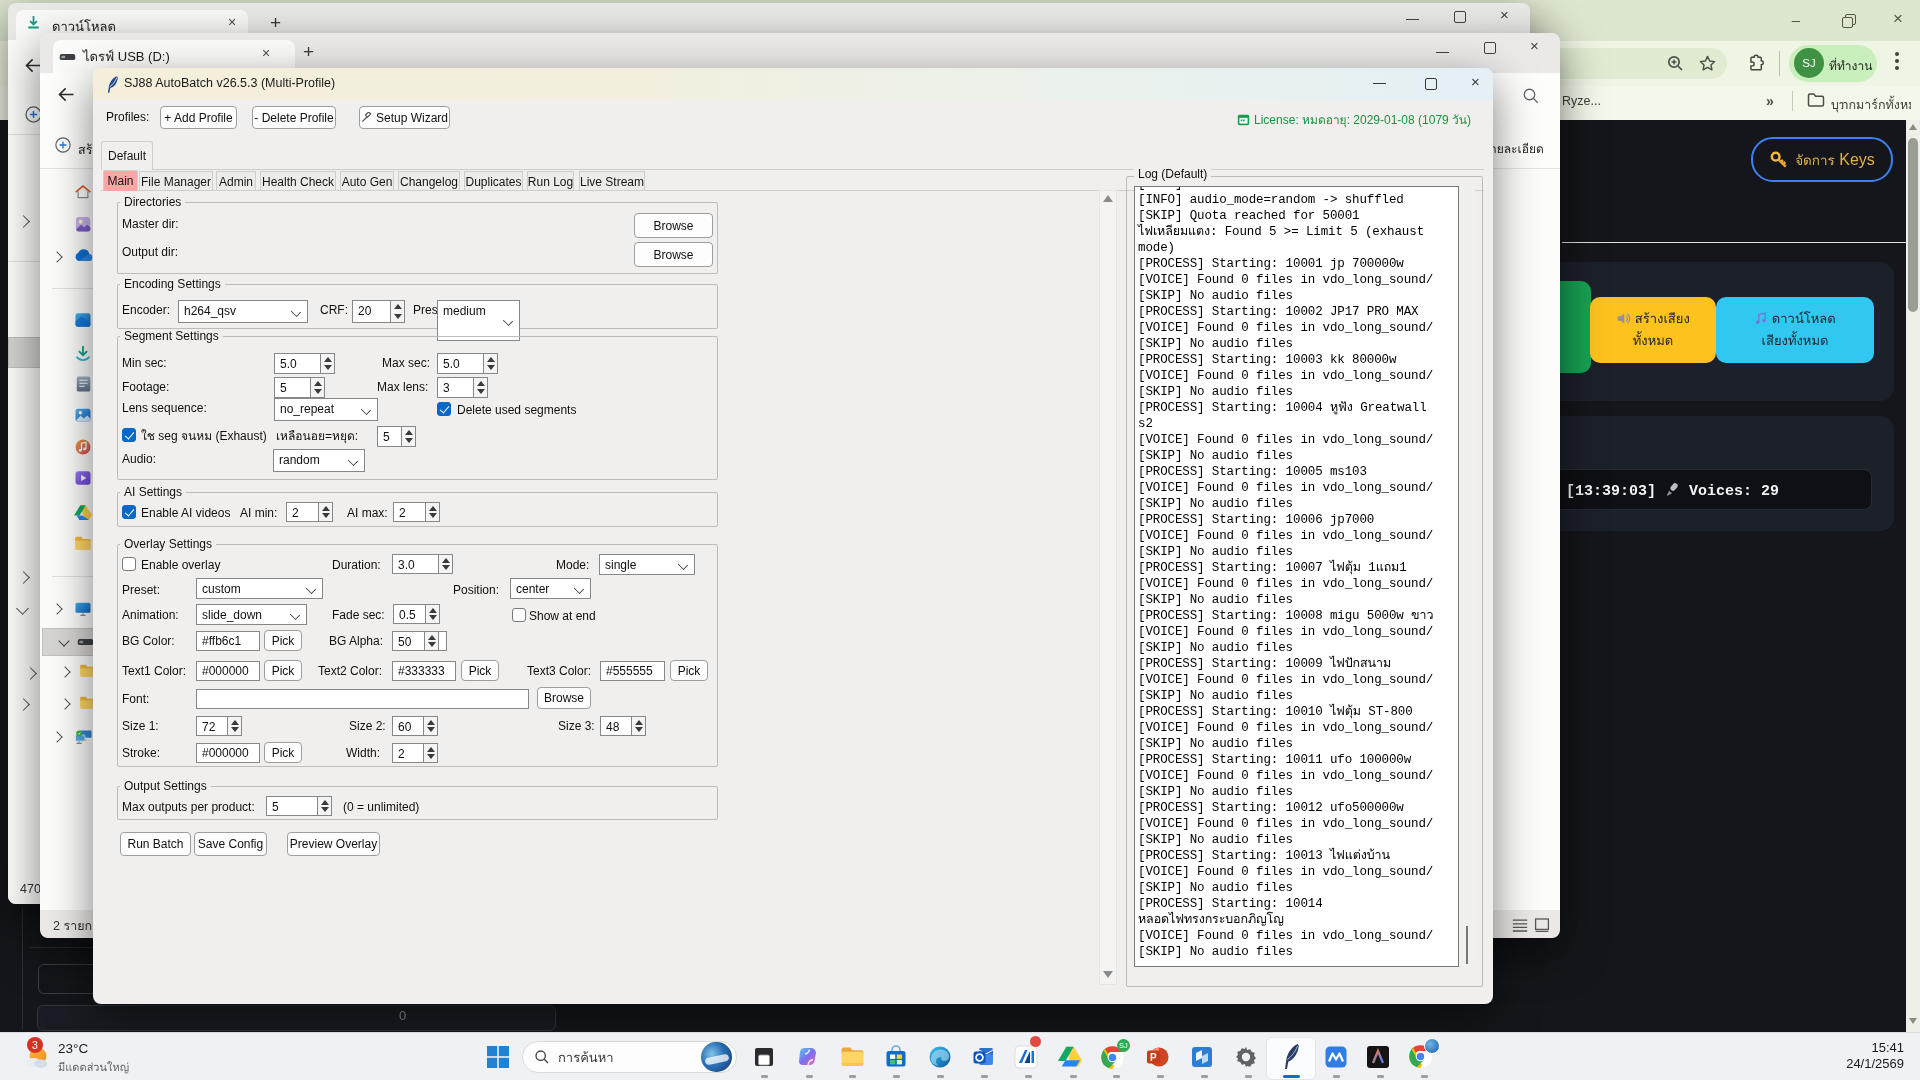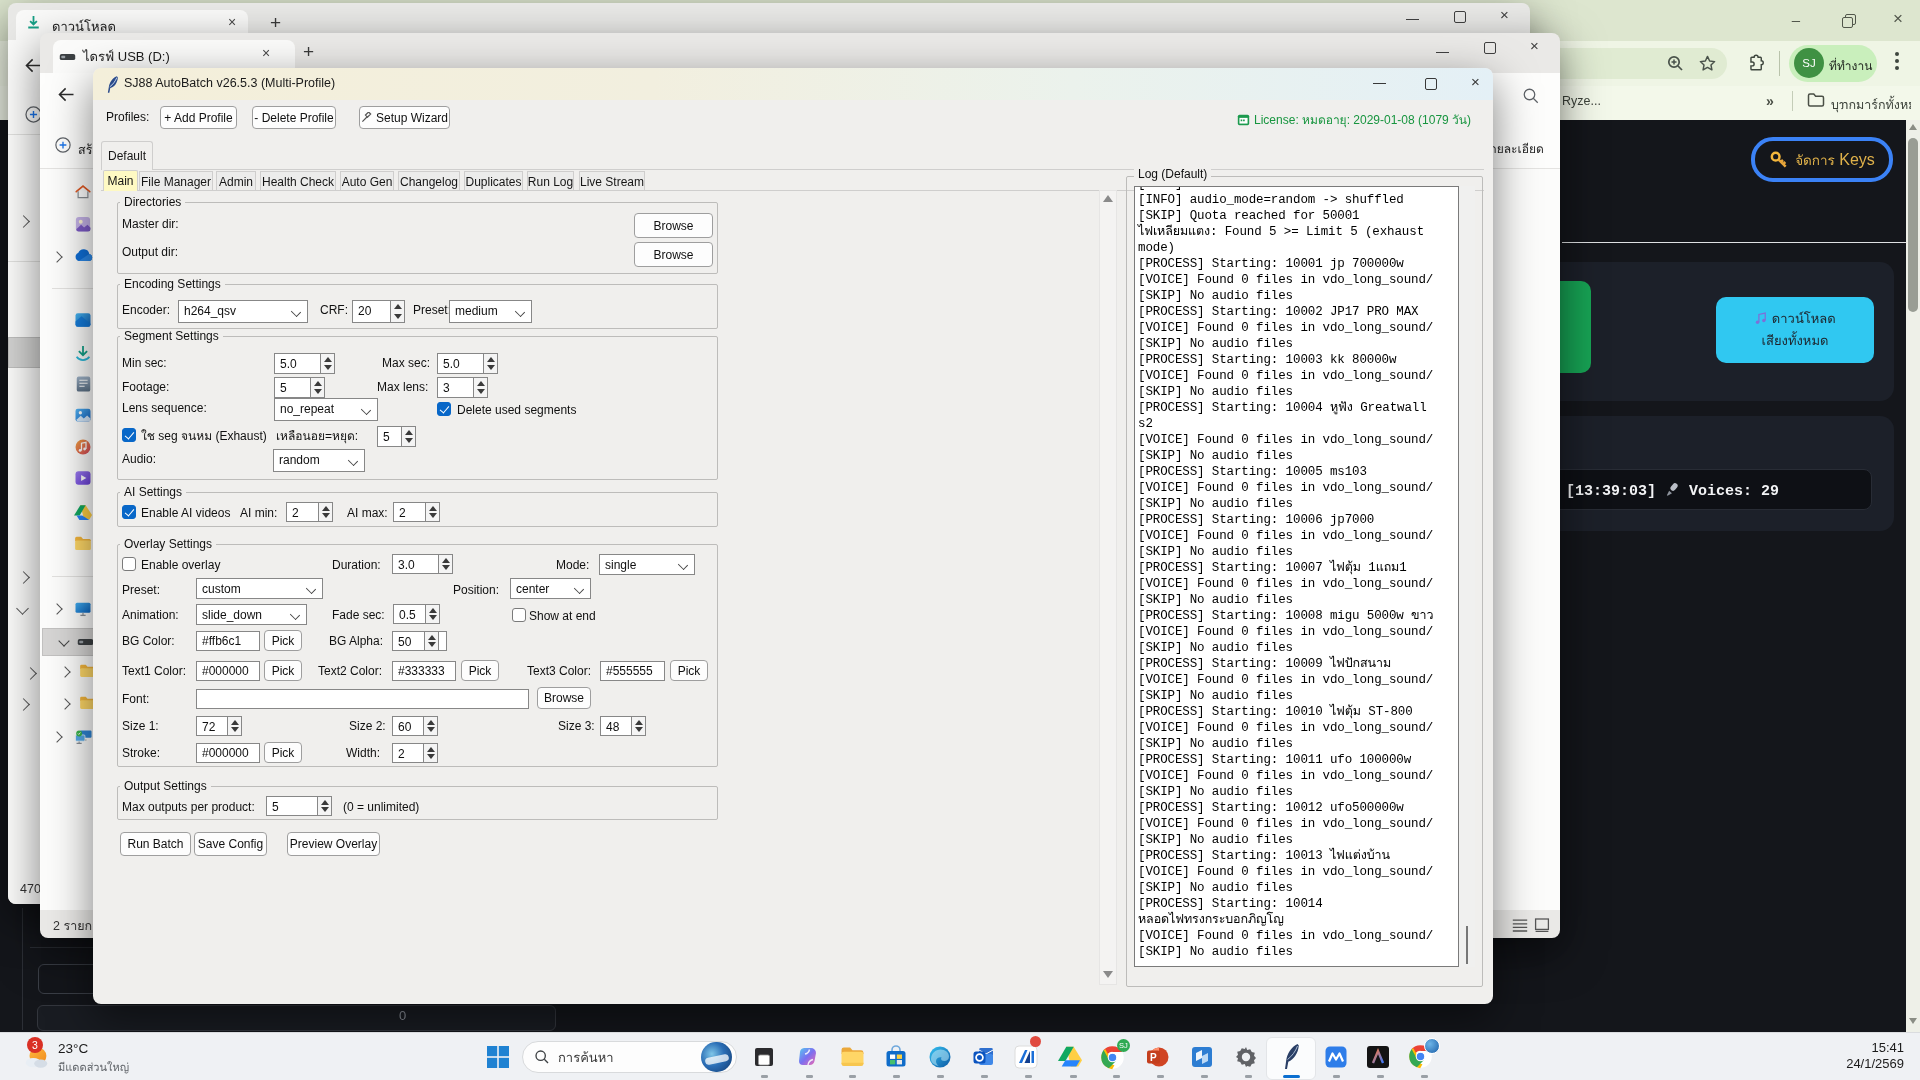--- a/index.html
+++ b/index.html
@@ -22,21 +22,21 @@
   .sa i.u{top:3px;border-bottom:5px solid #3a3a3a}
   .sa i.d{bottom:3px;border-top:5px solid #3a3a3a}
   .gframe{position:absolute;border:1px solid #bdbcba;border-radius:2px}
   .glabel{position:absolute;font-size:12px;color:#101010;background:#f0efed;padding:0 4px;white-space:nowrap}
   .cb{position:absolute;width:14px;height:14px;box-sizing:border-box;border:1px solid #7a7a7a;border-radius:3px;background:#fff}
   .cb.on{background:#0867c8;border-color:#0867c8}
   .cb.on:after{content:"";position:absolute;left:4px;top:1px;width:4px;height:8px;
     border-right:1.8px solid #fff;border-bottom:1.8px solid #fff;transform:rotate(40deg)}
   .tab{position:absolute;box-sizing:border-box;border:1px solid #cfcecd;border-bottom:none;
     background:#ececeb;font-size:12px;color:#161616;display:flex;align-items:center;justify-content:center;white-space:nowrap}
-  .tab.sel{background:#fef9c3}
+  .tab.sel{background:#fca5a5}
   .mono{font-family:"Liberation Mono",monospace}
   .wc{position:absolute;color:#3c3c3c;font-size:15px;line-height:15px}
 </style></head>
 <body>
 <div id="screen">
 
 <div id="greenwin" class="abs" style="left:0;top:0;width:1920px;height:1032px;background:#14161b">
 
   <div class="abs" style="left:0;top:0;width:1920px;height:41px;background:#dde6cf"></div>
   <div class="wc" style="left:1787px;top:12px;width:18px;text-align:center;color:#51564b">–</div>
@@ -67,29 +67,36 @@
 
   <div class="abs" style="left:0;top:86px;width:1920px;height:34px;background:#f3f8ea"></div>
   <div class="abs" style="left:1562px;top:94px;font-size:12.5px;color:#3c423a">Ryze...</div>
   <div class="abs" style="left:1766px;top:93px;font-size:14px;color:#4a4f46;font-weight:bold">»</div>
   <div class="abs" style="left:1792px;top:91px;width:1px;height:20px;background:#c4cdb8"></div>
   <svg class="abs" style="left:1807px;top:92px" width="18" height="16" viewBox="0 0 24 20">
         <path d="M2 4a2 2 0 0 1 2-2h5l2.5 3H20a2 2 0 0 1 2 2v9a2 2 0 0 1-2 2H4a2 2 0 0 1-2-2z" fill="none" stroke="#4a4f46" stroke-width="2"></path>
       </svg>
   <div class="abs" style="left:1831px;top:94px;font-size:12.5px;color:#3c423a;width:80px;overflow:hidden;white-space:nowrap">บุຠกมาร์กทั้งหมด</div>
 
-  <div class="abs" style="left:1751px;top:137px;width:142px;height:45px;border:4px solid #3b82f6;border-radius:22px;box-sizing:border-box;overflow:hidden;display:flex;align-items:center;justify-content:center;white-space:nowrap;color:#dfb14a;font-size:16px">
+  <div class="abs" style="left:1751px;top:137px;width:142px;height:45px;border:2px solid #3b82f6;border-radius:22px;box-sizing:border-box;overflow:hidden;display:flex;align-items:center;justify-content:center;white-space:nowrap;color:#dfb14a;font-size:16px">
     <svg width="20" height="20" viewBox="0 0 24 24" style="margin-right:6px;flex:none">
           <circle cx="8" cy="8" r="4.6" fill="none" stroke="#f3b73c" stroke-width="3"></circle>
           <path d="M11.5 11.5L20 20M17 17l2.6-2.6M14.4 14.4l2.4-2.4" stroke="#e8a63a" stroke-width="3" fill="none"></path>
         </svg><span style="font-size:13.5px">จัดการ</span>&nbsp;Keys</div>
   <div class="abs" style="left:1562px;top:242px;width:344px;height:1px;background:#dfe1e3"></div>
 
   <div class="abs" style="left:1400px;top:262px;width:494px;height:139px;background:#1c2029;border-radius:14px"></div>
   <div class="abs" style="left:1480px;top:281px;width:111px;height:92px;background:#17a254;border-radius:10px"></div>
+  <div class="abs" style="left:1590px;top:297px;width:126px;height:66px;background:#fcc21d;border-radius:10px;color:#20262e;font-size:13px;overflow:hidden;display:flex;flex-direction:column;align-items:center;justify-content:center;line-height:22px">
+        <span><svg width="15" height="13" viewBox="0 0 20 18" style="vertical-align:-2px">
+            <path d="M2 6h4l5-4v14l-5-4H2z" fill="#8d949e"></path>
+            <path d="M13.5 5a5 5 0 0 1 0 8M15.5 2.5a8.5 8.5 0 0 1 0 13" stroke="#8d949e" stroke-width="1.6" fill="none"></path>
+          </svg> สร้างเสียง</span>
+        <span>ทั้งหมด</span>
+      </div>
   <div class="abs" style="left:1716px;top:297px;width:158px;height:66px;background:#30c8f1;border-radius:10px;color:#1e242c;font-size:13px;overflow:hidden;display:flex;flex-direction:column;align-items:center;justify-content:center;line-height:22px">
         <span><svg width="14" height="14" viewBox="0 0 20 20" style="vertical-align:-2px">
             <path d="M7 16V5l9-2v10.5" fill="none" stroke="#7e6fd8" stroke-width="1.8"></path>
             <circle cx="5" cy="16" r="2.4" fill="#7e6fd8"></circle>
             <circle cx="14" cy="13.5" r="2.4" fill="#7e6fd8"></circle>
           </svg> ดาวน์โหลด</span>
         <span>เสียงทั้งหมด</span>
       </div>
 
   <div class="abs" style="left:1400px;top:416px;width:494px;height:115px;background:#1c2029;border-radius:14px"></div>
@@ -364,21 +371,21 @@
   <div class="glabel" style="left:27px;top:209px">Encoding Settings</div>
   <div class="lbl" style="left:29px;top:235px">Encoder:</div>
   <div class="combo" style="left:85px;top:232px;width:130px;height:23px">h264_qsv</div>
   <div class="lbl" style="left:227px;top:235px">CRF:</div>
   <div class="spin" style="left:259px;top:232px;width:39px;height:23px">20</div>
   <div class="sa" style="left:297px;top:232px;height:23px">
         <i class="u"></i>
         <i class="d"></i>
       </div>
   <div class="lbl" style="left:320px;top:235px">Preset:</div>
-  <div class="combo" style="left:356px;top:232px;width:83px;height:23px">medium</div>
+  <div class="combo" style="left:344px;top:232px;width:83px;height:41px">medium</div>
 
   <div class="gframe" style="left:24px;top:268px;width:599px;height:142px"></div>
   <div class="glabel" style="left:27px;top:261px">Segment Settings</div>
   <div class="lbl" style="left:29px;top:288px">Min sec:</div>
   <div class="spin" style="left:181px;top:285px;width:47px;height:21px">5.0</div>
   <div class="sa" style="left:227px;top:285px;height:21px">
         <i class="u"></i>
         <i class="d"></i>
       </div>
   <div class="lbl" style="left:289px;top:288px">Max sec:</div>

